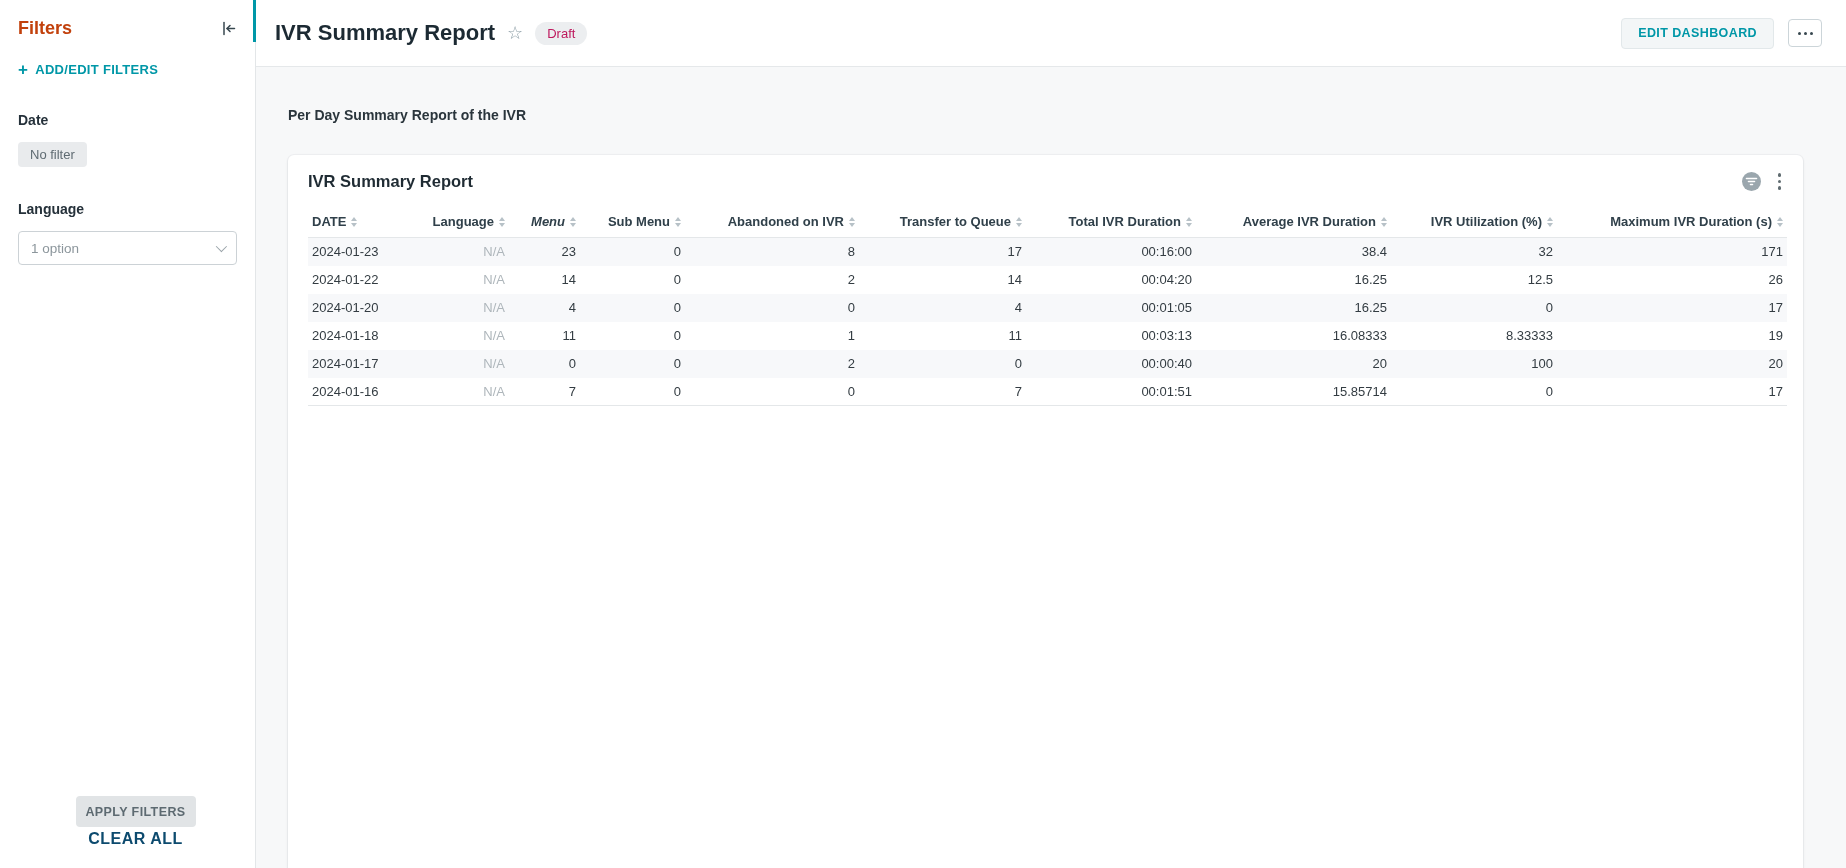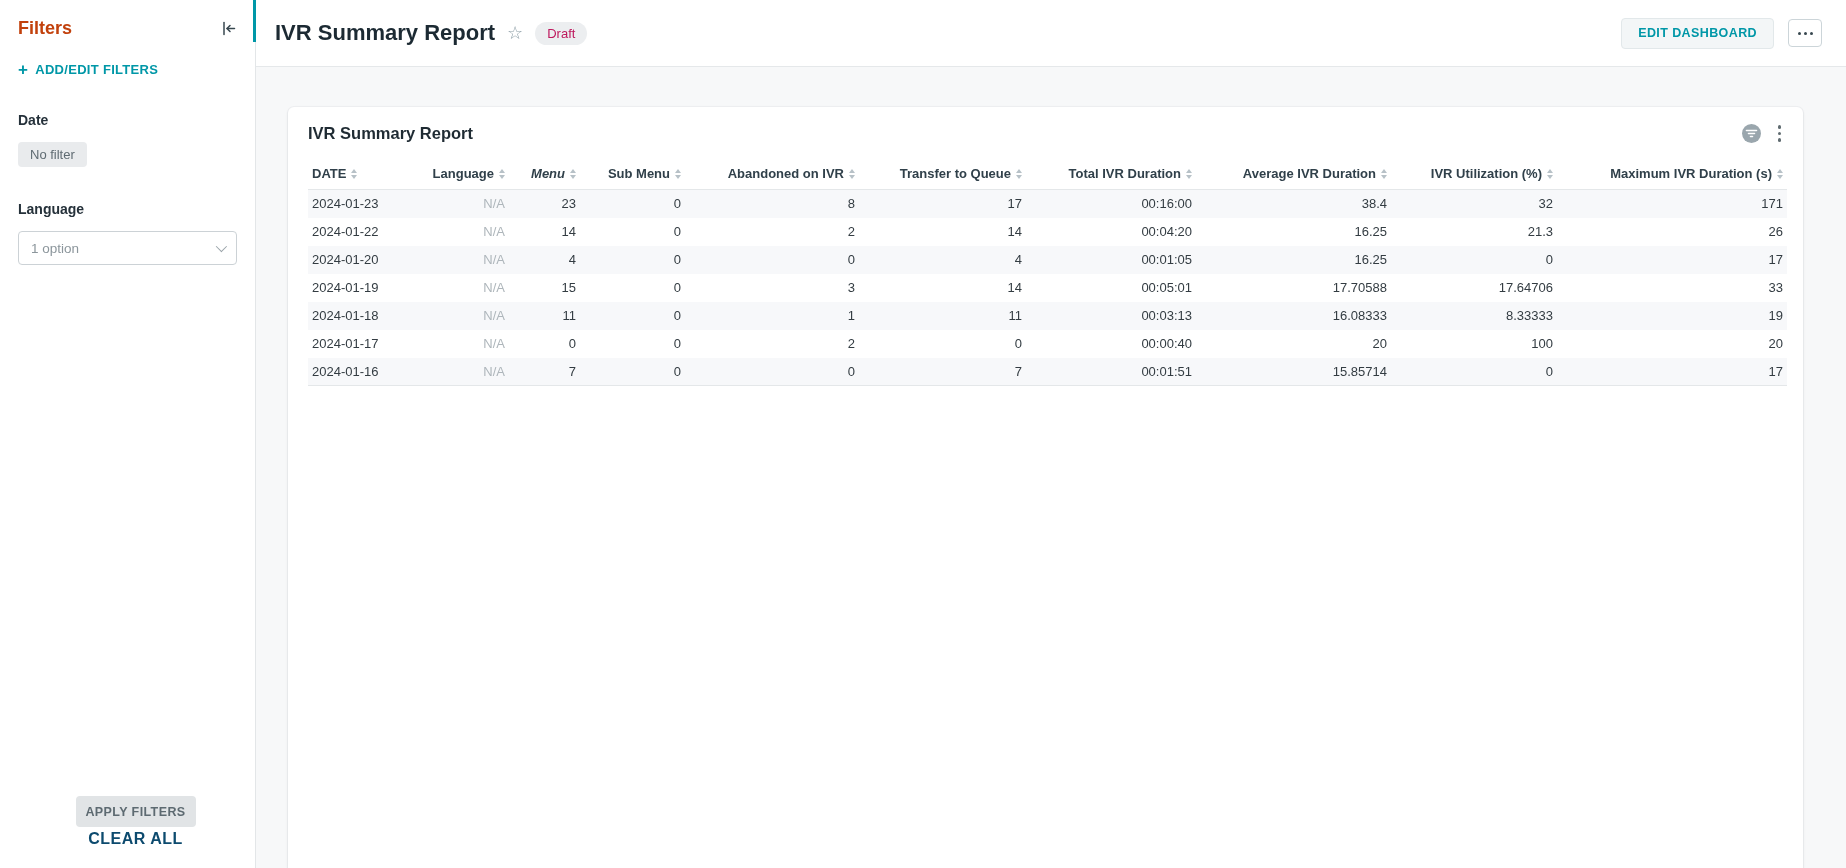--- a/index.html
+++ b/index.html
@@ -170,20 +170,21 @@
         <button class="edit-btn">EDIT DASHBOARD</button>
         <button class="more-btn">
           <b></b>
             <b></b>
             <b></b>
         </button>
       </div>
     </header>
 
     <section class="content">
+      <div class="subtitle">Per Day Summary Report of the IVR</div>
 
       <div class="card">
         <div class="card-head">
           <h3>IVR Summary Report</h3>
           <div class="card-actions">
             <span class="filter-circle">
               <svg width="21" height="21" viewBox="0 0 21 21">
                 <circle cx="10.5" cy="10.5" r="9.5" fill="#9aa6ad"></circle>
                 <path d="M5.5 7.5h10M7.5 10.5h6M9.5 13.5h2" stroke="#ffffff" stroke-width="1.6" stroke-linecap="round"></path>
               </svg>
@@ -286,46 +287,34 @@
               </tr>
               <tr>
                 <td class="left">2024-01-22</td>
                 <td class="na">N/A</td>
                 <td>14</td>
                 <td>0</td>
                 <td>2</td>
                 <td>14</td>
                 <td>00:04:20</td>
                 <td>16.25</td>
-                <td>21.3</td>
+                <td>12.5</td>
                 <td>26</td>
               </tr>
               <tr>
                 <td class="left">2024-01-20</td>
                 <td class="na">N/A</td>
                 <td>4</td>
                 <td>0</td>
                 <td>0</td>
                 <td>4</td>
                 <td>00:01:05</td>
                 <td>16.25</td>
                 <td>0</td>
                 <td>17</td>
-              </tr>
-              <tr>
-                <td class="left">2024-01-19</td>
-                <td class="na">N/A</td>
-                <td>15</td>
-                <td>0</td>
-                <td>3</td>
-                <td>14</td>
-                <td>00:05:01</td>
-                <td>17.70588</td>
-                <td>17.64706</td>
-                <td>33</td>
               </tr>
               <tr>
                 <td class="left">2024-01-18</td>
                 <td class="na">N/A</td>
                 <td>11</td>
                 <td>0</td>
                 <td>1</td>
                 <td>11</td>
                 <td>00:03:13</td>
                 <td>16.08333</td>

